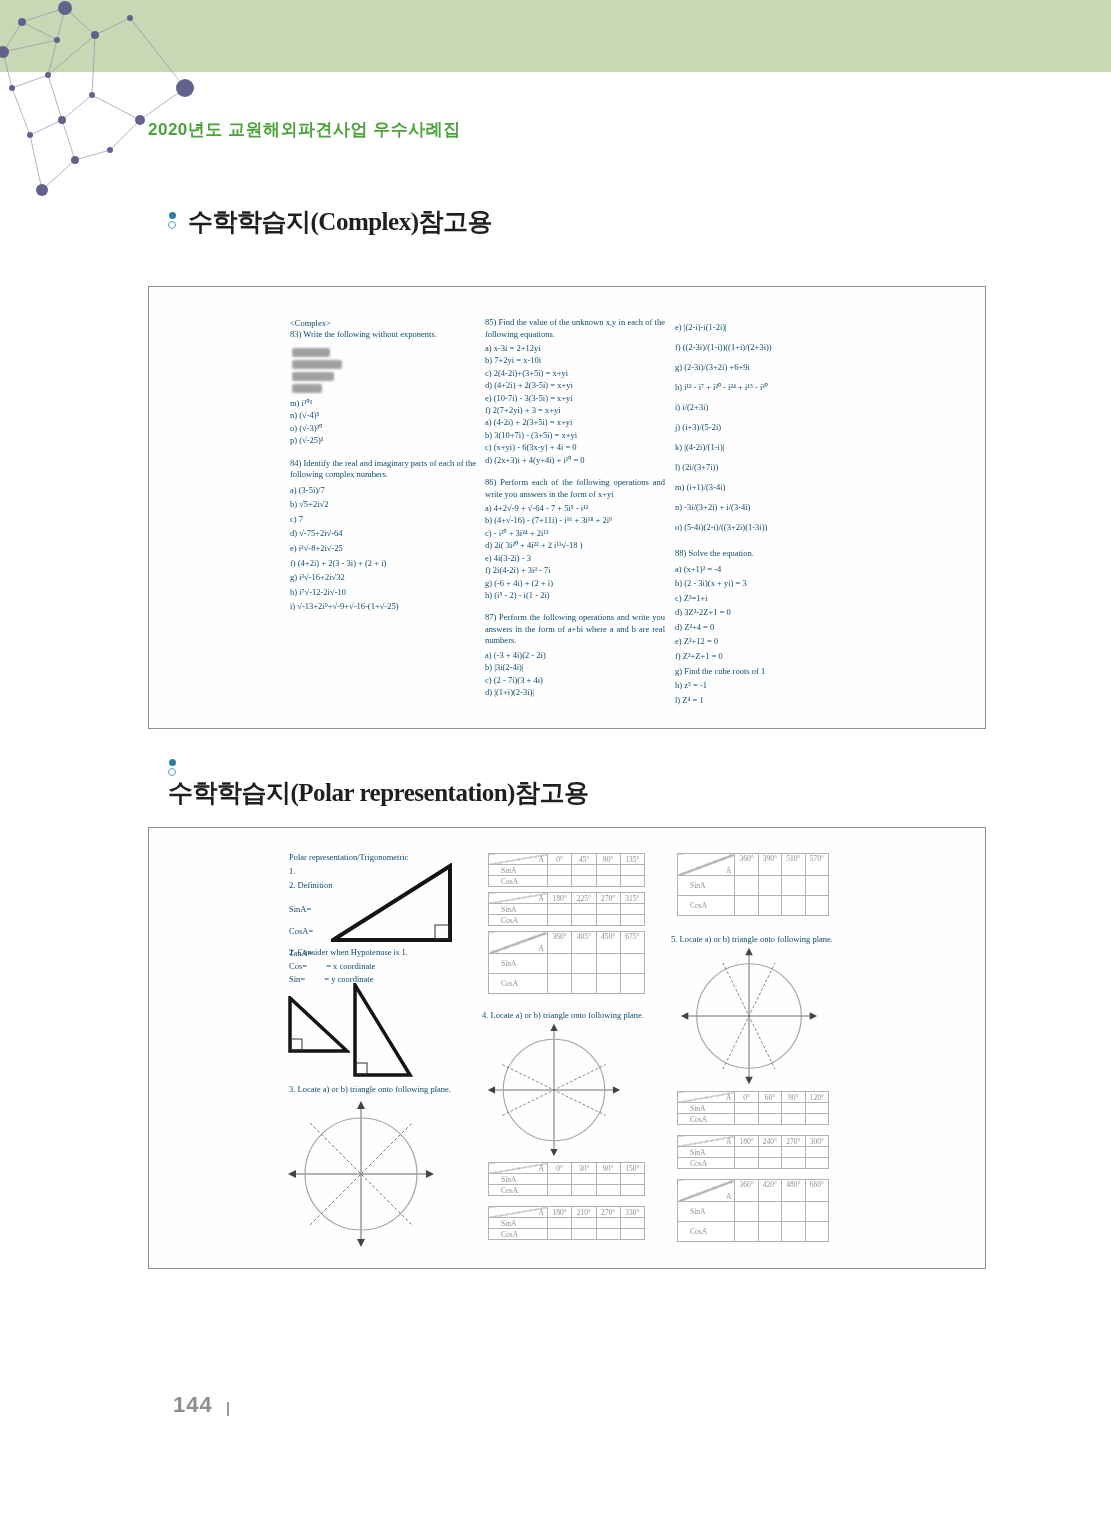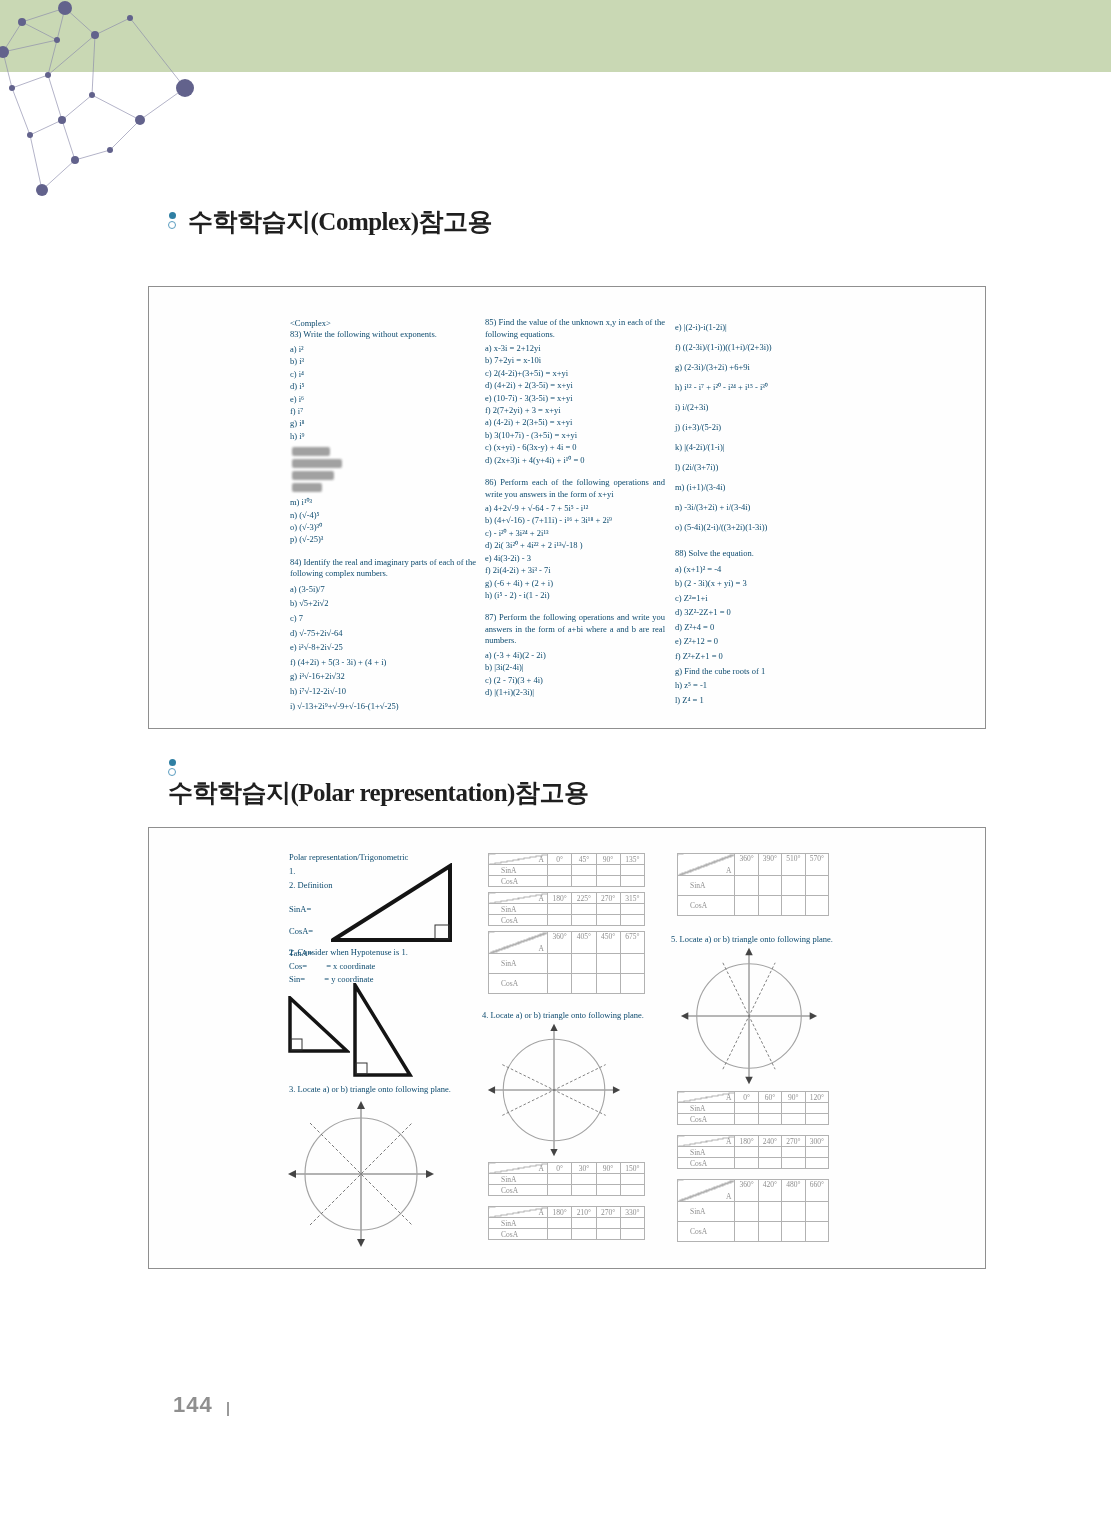--- a/index.html
+++ b/index.html
@@ -136,63 +136,54 @@
       <circle cx="30" cy="135" r="3"></circle>
         <circle cx="92" cy="95" r="3"></circle>
         <circle cx="140" cy="120" r="5"></circle>
       <circle cx="185" cy="88" r="9"></circle>
         <circle cx="75" cy="160" r="4"></circle>
         <circle cx="110" cy="150" r="3"></circle>
       <circle cx="42" cy="190" r="6"></circle>
     </g>
   </svg>
 
+  <div class="doc-header">2020년도 교원해외파견사업 우수사례집</div>
 
   <div class="sec-title t1">
     <span class="bullet">
         <span class="b1"></span>
         <span class="b2"></span>
       </span>
     <span class="sec-text">수학학습지(Complex)참고용</span>
   </div>
 
   <div class="box box1">
     <div class="ws cx1">
       <div class="ws-line">&lt;Complex&gt;</div>
       <div class="ws-title">83) Write the following without exponents.</div>
-      <div>
-          <div class="ws-line">a) i²</div>
-          <div class="ws-line">b) i³</div>
-          <div class="ws-line">c) i⁴</div>
-          <div class="ws-line">d) i⁵</div>
-          <div class="ws-line">e) i⁶</div>
-          <div class="ws-line">f) i⁷</div>
-          <div class="ws-line">g) i⁸</div>
-          <div class="ws-line">h) i⁹</div>
-        </div>
       <div class="smudge">
           <div class="smudge-line"></div>
           <div class="smudge-line"></div>
           <div class="smudge-line"></div>
           <div class="smudge-line"></div>
         </div>
       <div>
           <div class="ws-line">m) i¹⁰³</div>
           <div class="ws-line">n) (√-4)⁵</div>
           <div class="ws-line">o) (√-3)³⁰</div>
           <div class="ws-line">p) (√-25)³</div>
         </div>
       <div class="ws-title mt">84) Identify the real and imaginary parts of each of the following complex numbers.</div>
       <div class="sp14">
           <div class="ws-line">a) (3-5i)/7</div>
           <div class="ws-line">b) √5+2i√2</div>
           <div class="ws-line">c) 7</div>
           <div class="ws-line">d) √-75+2i√-64</div>
           <div class="ws-line">e) i²√-8+2i√-25</div>
-          <div class="ws-line">f) (4+2i) + 5(3 - 3i) + (4 + i)</div>
+          <div class="ws-line">f) (4+2i) + 2(3 - 3i) + (2 + i)</div>
           <div class="ws-line">g) i³√-16+2i√32</div>
           <div class="ws-line">h) i⁷√-12-2i√-10</div>
           <div class="ws-line">i) √-13+2i⁹+√-9+√-16-(1+√-25)</div>
         </div>
     </div>
     <div class="ws cx2">
       <div class="ws-title">85) Find the value of the unknown x,y in each of the following equations.</div>
       <div>
           <div class="ws-line">a) x-3i = 2+12yi</div>
           <div class="ws-line">b) 7+2yi = x-10i</div>

